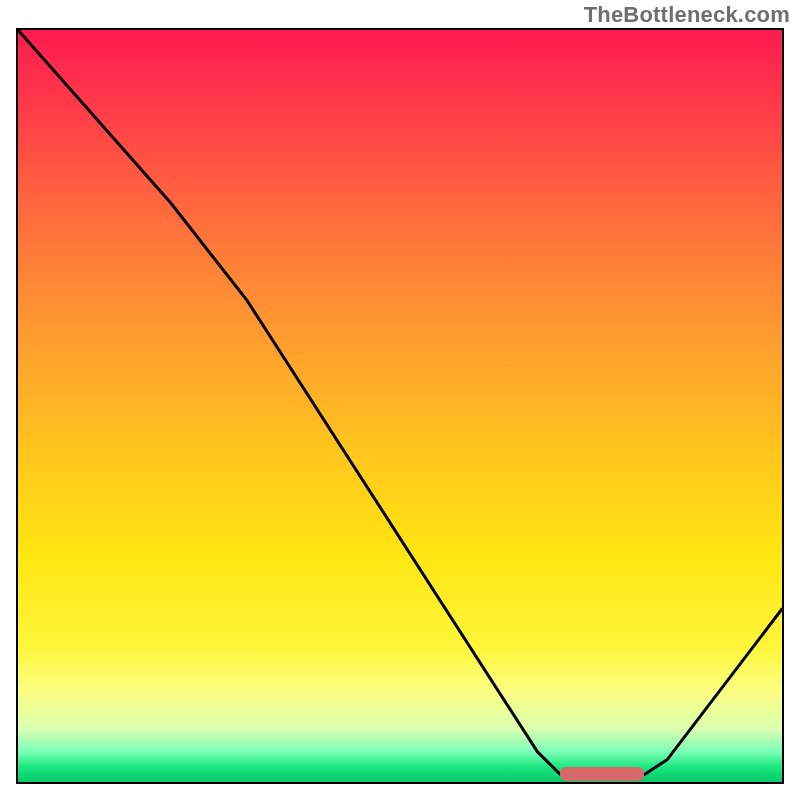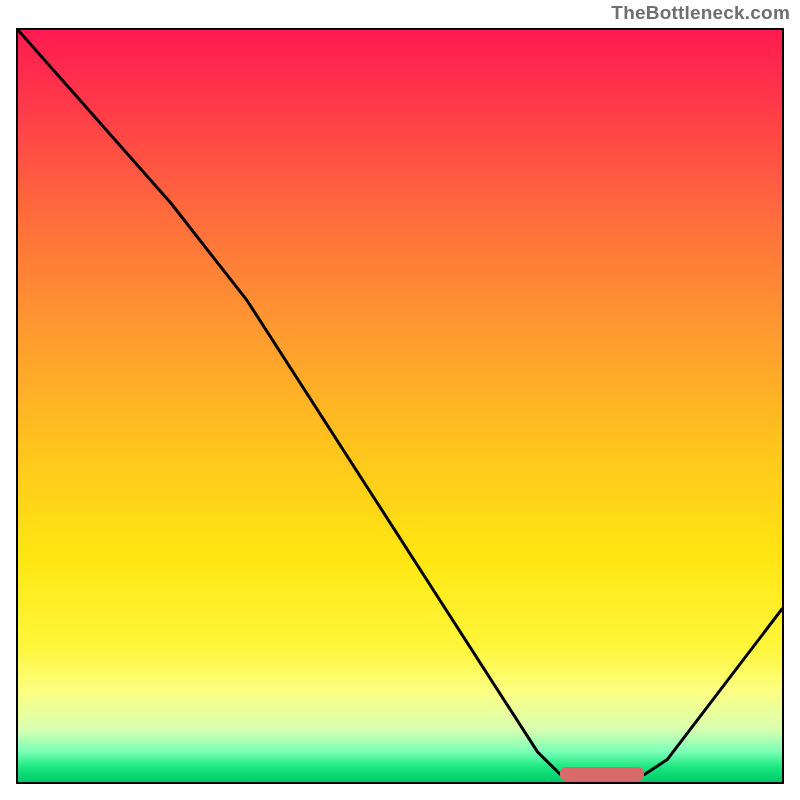--- a/index.html
+++ b/index.html
@@ -12,21 +12,21 @@
   }
   .container {
     position: relative;
     width: 800px;
     height: 800px;
   }
   .watermark {
     position: absolute;
     top: 2px;
     right: 10px;
-    font-size: 19px;
+    font-size: 22px;
     font-weight: bold;
     color: #6f6f6f;
     letter-spacing: 0.2px;
   }
   .plot-area {
     position: absolute;
     left: 16px;
     top: 28px;
     width: 768px;
     height: 756px;

